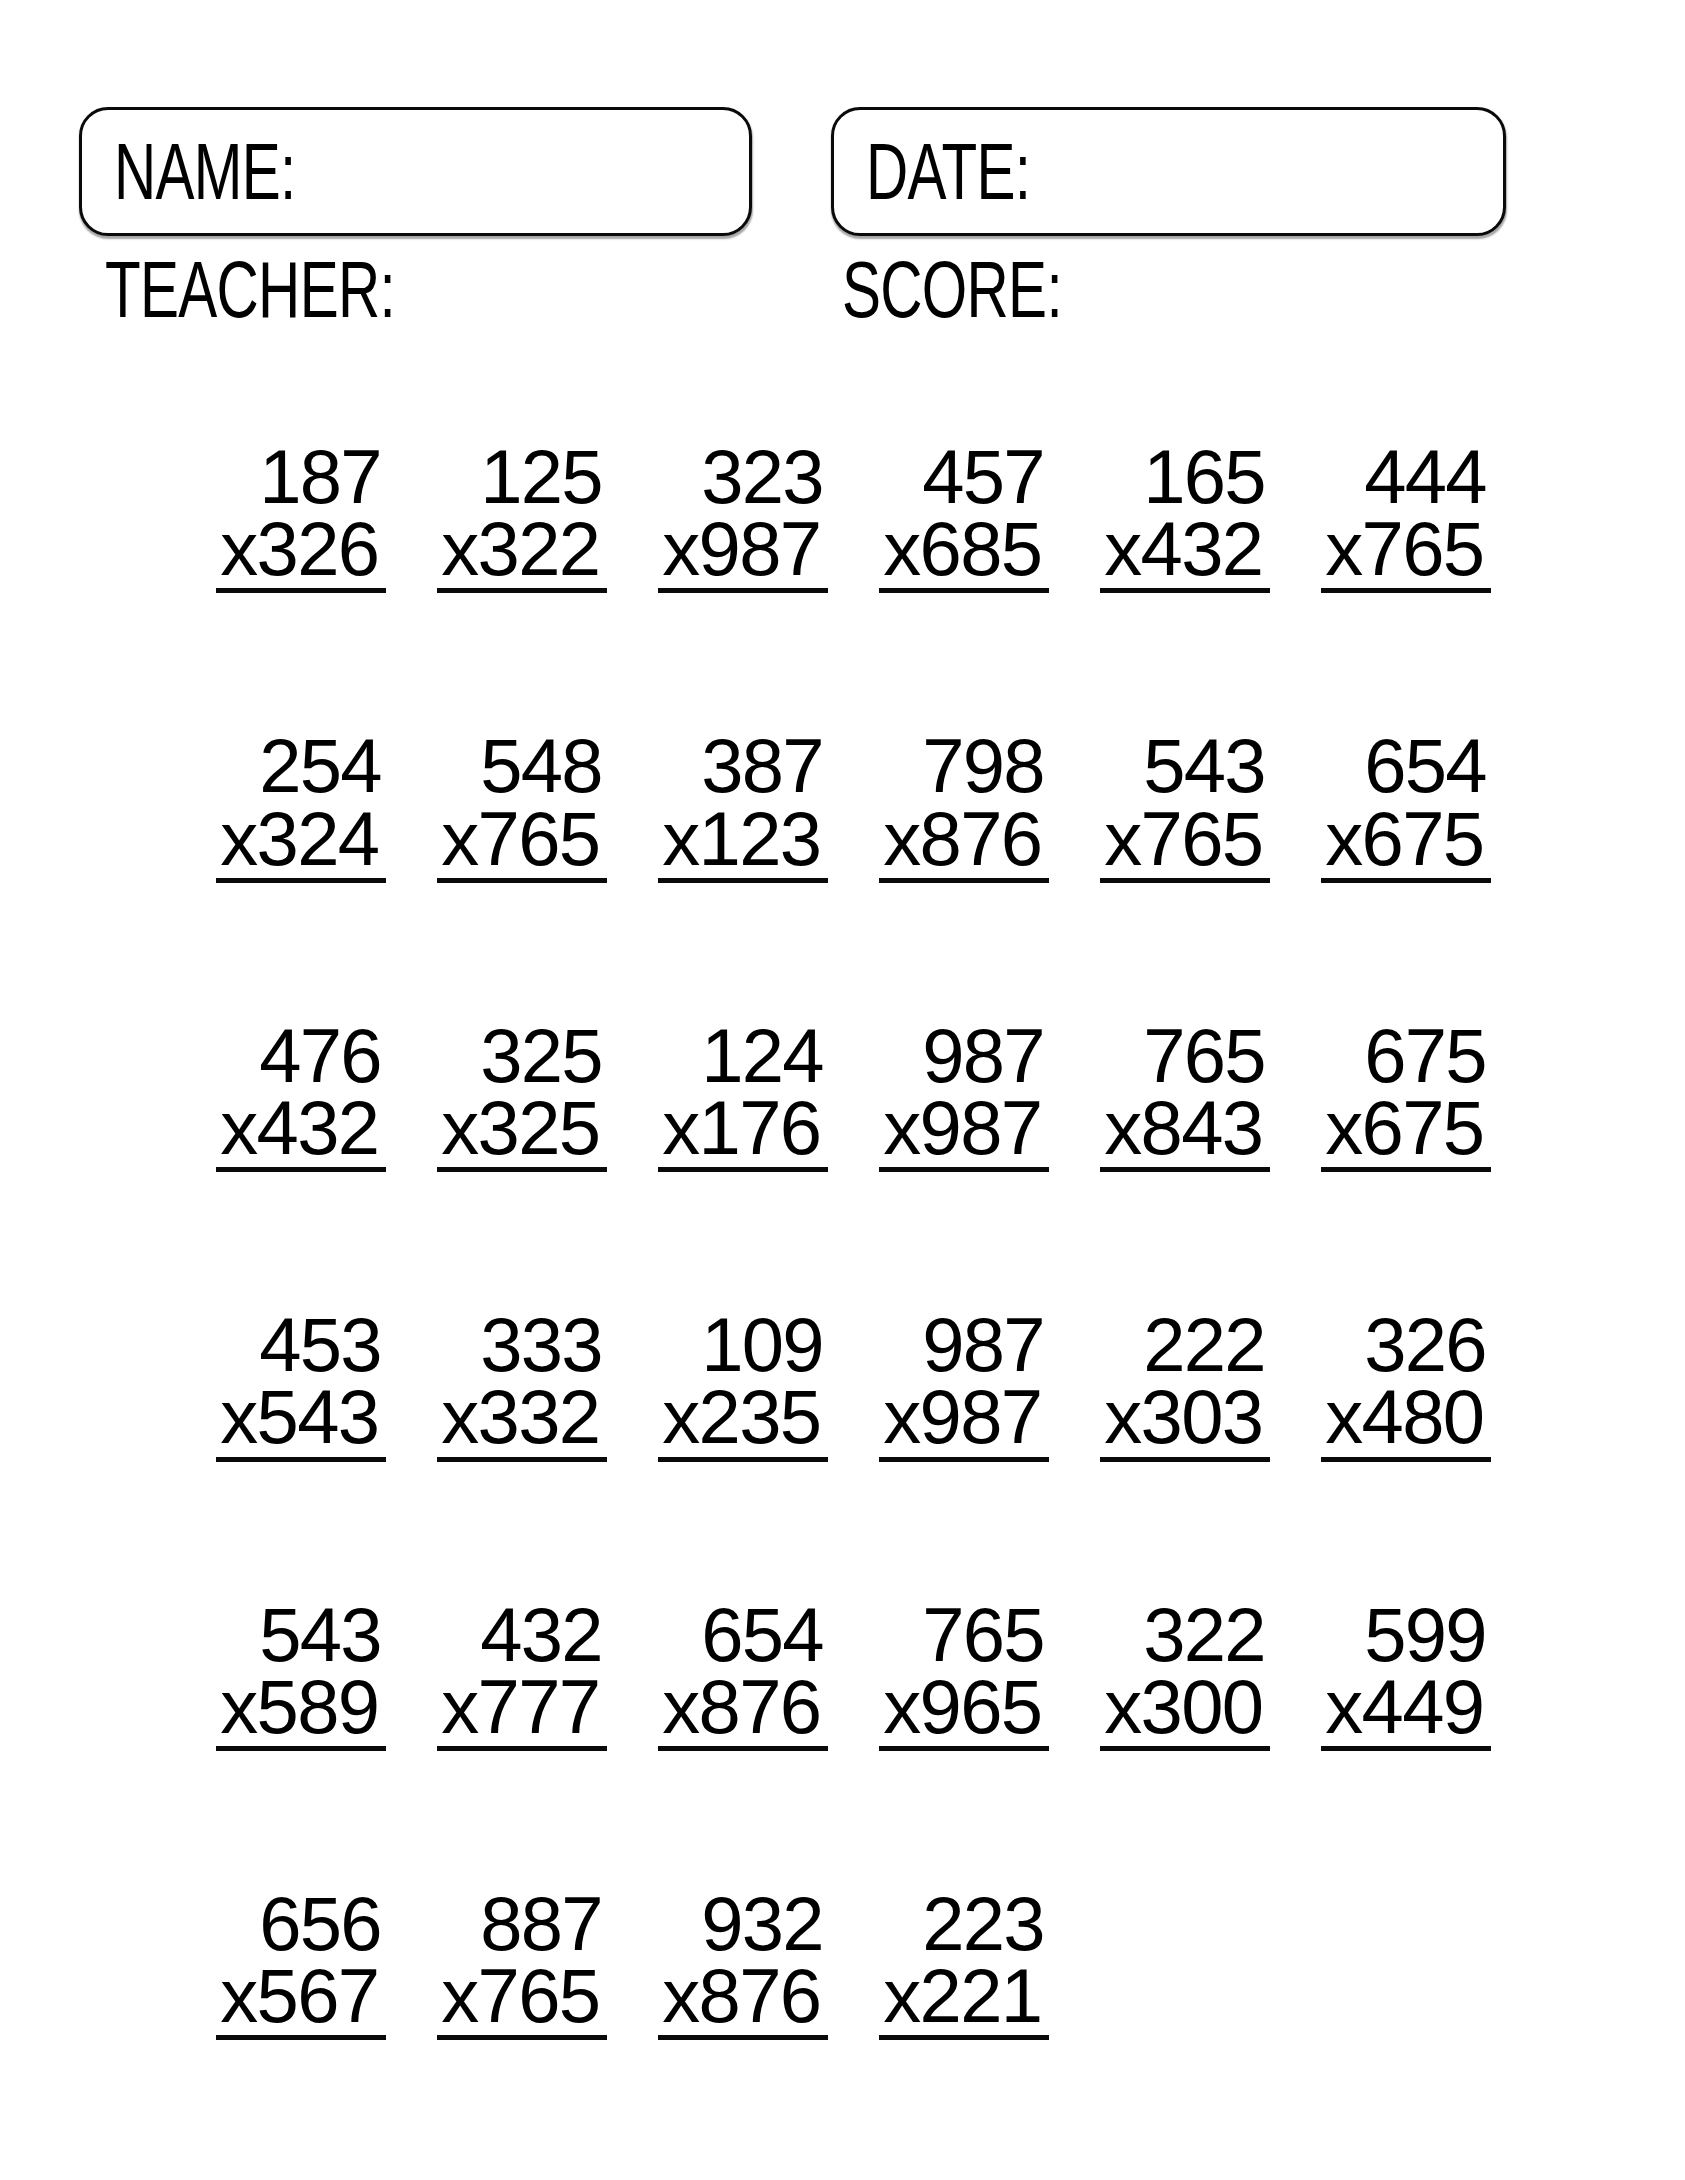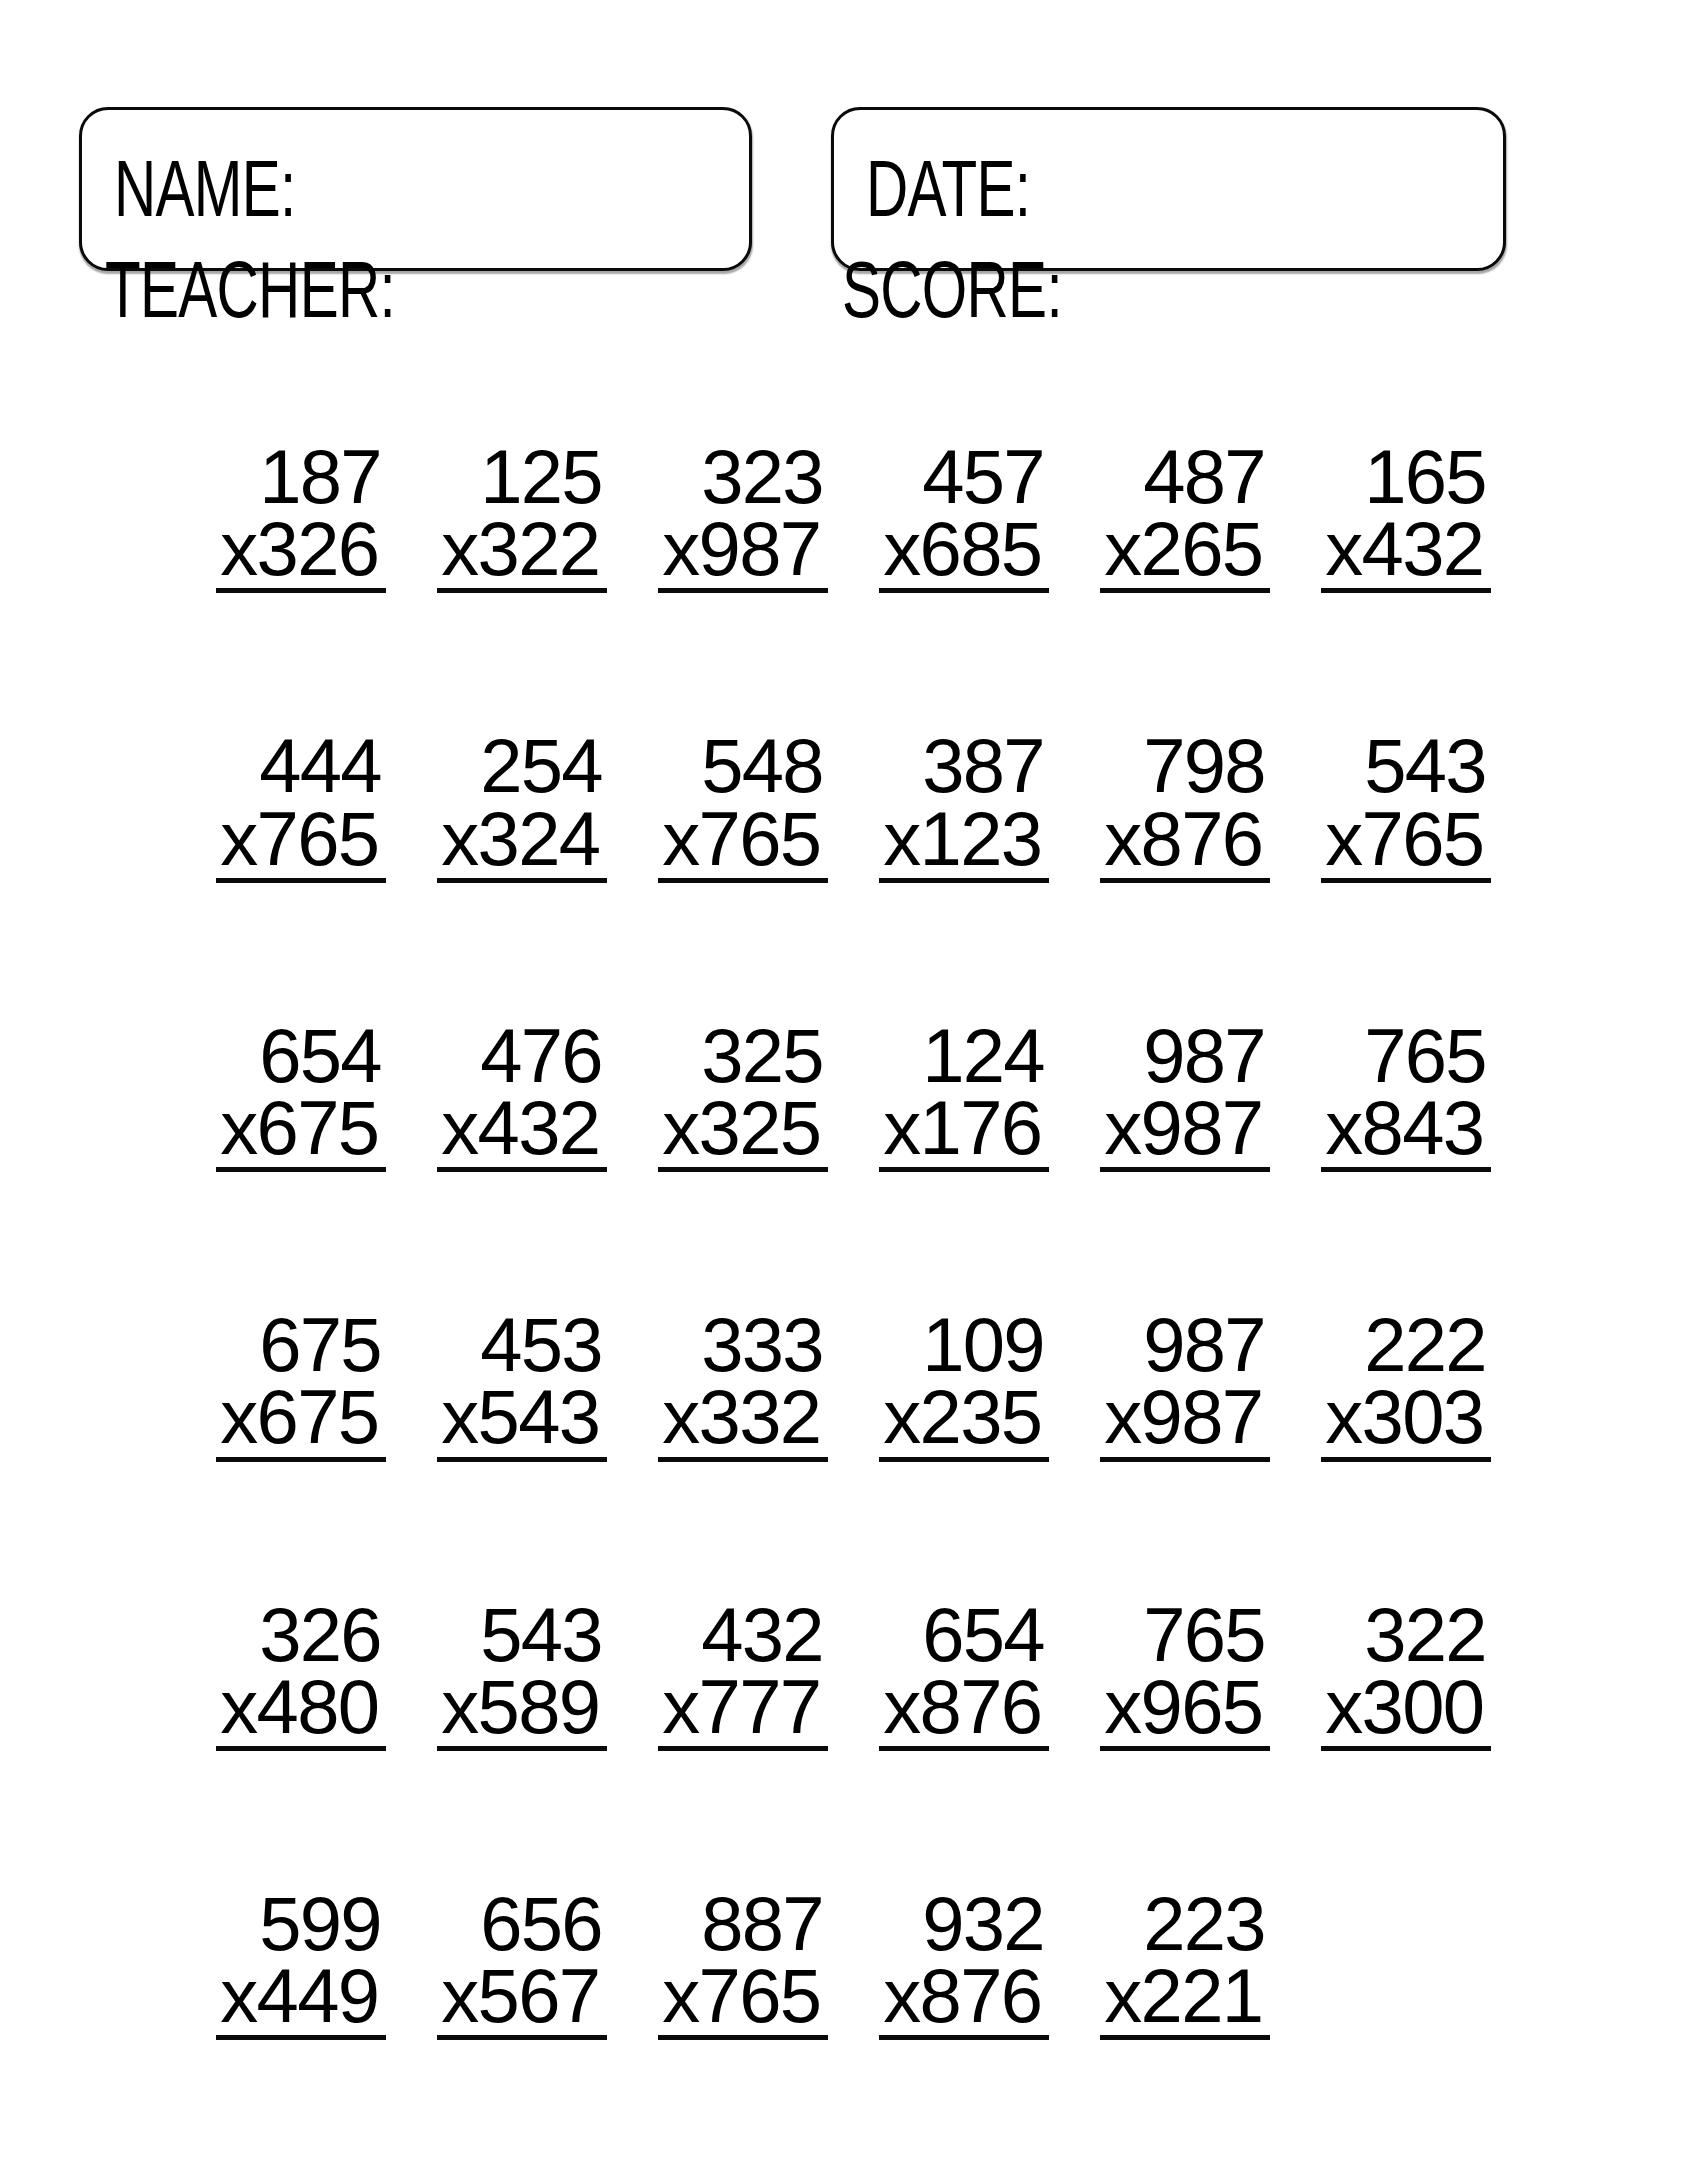--- a/index.html
+++ b/index.html
@@ -13,21 +13,21 @@
     background: #ffffff;
     font-family: "Liberation Sans", sans-serif;
     color: #000000;
     overflow: hidden;
   }
 
   
   .field-box {
     position: absolute;
     top: 107px;
-    height: 164px;
+    height: 129px;
     border: 3.4px solid #0a0a0a;
     border-radius: 29px;
     box-sizing: border-box;
     background: #ffffff;
     box-shadow: 0.9px 2.6px 1.7px rgba(0,0,0,0.35);
     display: flex;
     align-items: center;
   }
   #name-box { left: 79px;  width: 673px; }
   #date-box { left: 831px; width: 675px; text-align: right; }
@@ -109,24 +109,20 @@
     </div>
     <div class="problem">
       <div class="op-top">323</div>
       <div class="op-bottom"><span>x</span><span>987</span></div>
     </div>
     <div class="problem">
       <div class="op-top">457</div>
       <div class="op-bottom"><span>x</span><span>685</span></div>
     </div>
     <div class="problem">
-      <div class="op-top">487</div>
-      <div class="op-bottom"><span>x</span><span>265</span></div>
-    </div>
-    <div class="problem">
       <div class="op-top">165</div>
       <div class="op-bottom"><span>x</span><span>432</span></div>
     </div>
     <div class="problem">
       <div class="op-top">444</div>
       <div class="op-bottom"><span>x</span><span>765</span></div>
     </div>
     <div class="problem">
       <div class="op-top">254</div>
       <div class="op-bottom"><span>x</span><span>324</span></div>

